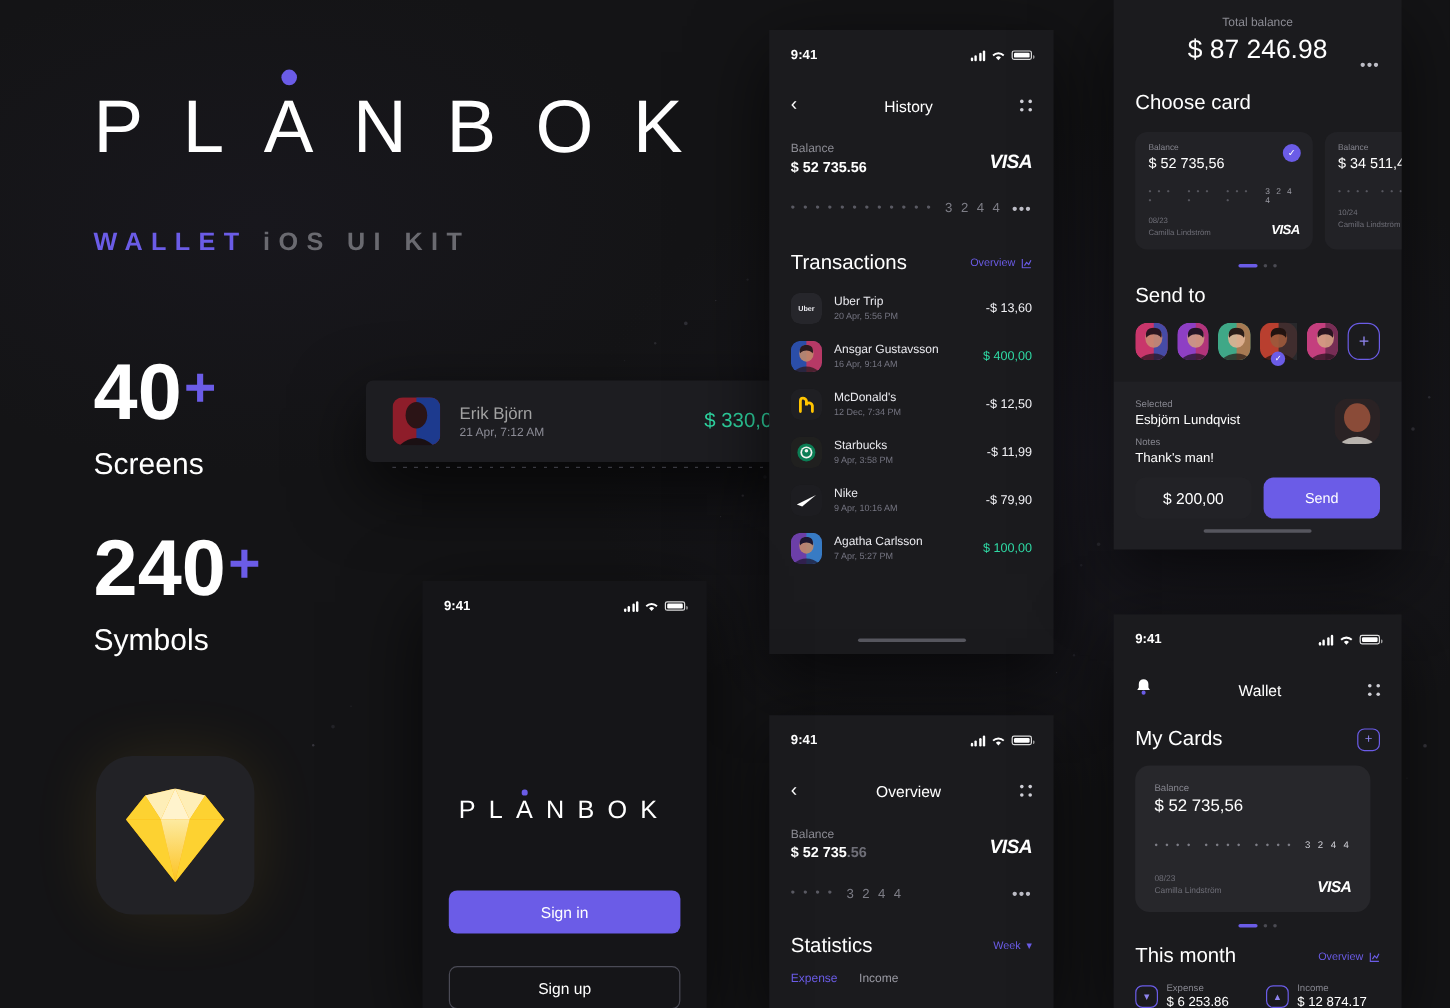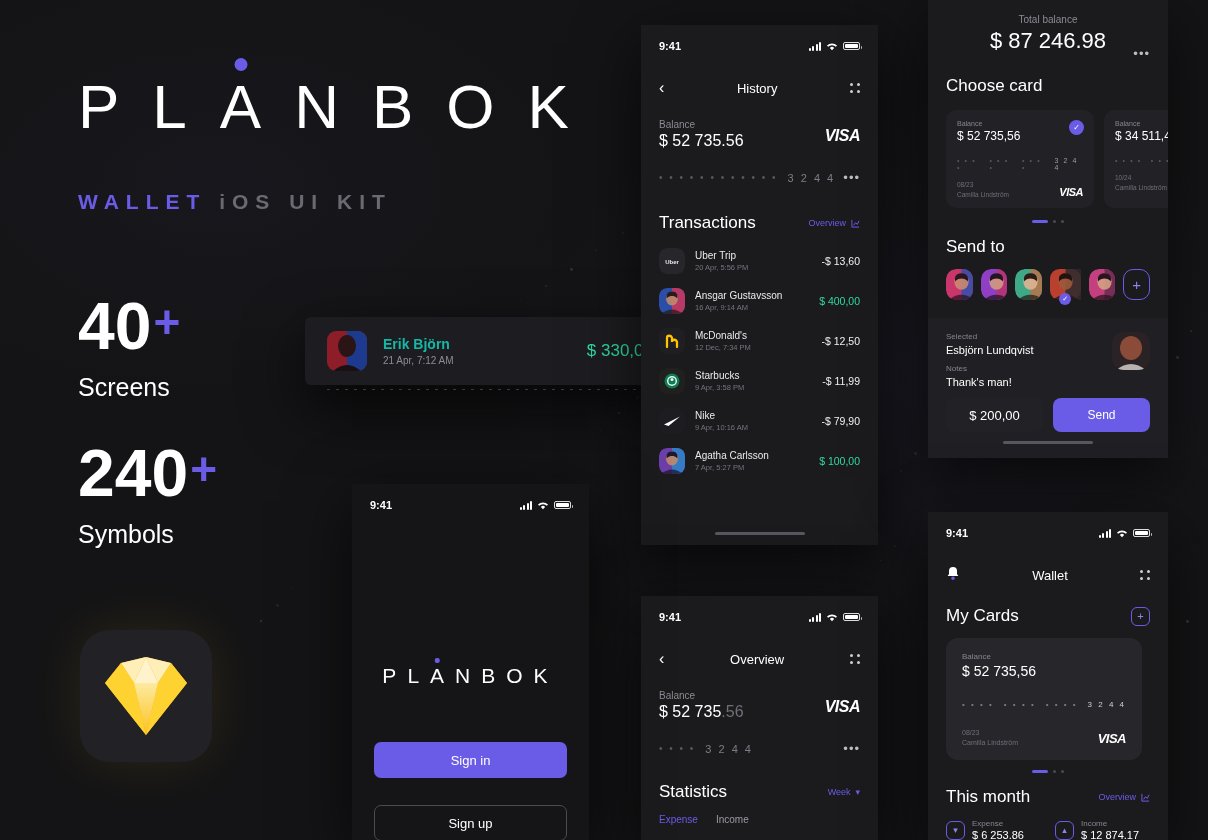--- a/index.html
+++ b/index.html
@@ -73,21 +73,21 @@
   .batt::before{content:"";position:absolute;right:-3px;top:2.5px;width:1.5px;height:3px;background:rgba(255,255,255,.7);border-radius:0 1px 1px 0;}
 
   .navbar { display:flex; align-items:center; justify-content:space-between;
             padding:0 18px; height:34px; }
   .nav-title { color:#fff; font-size:13px; font-weight:400; }
   .chev-back { color:#fff; font-size:16px; line-height:1; font-weight:300; }
   .grid-icon { display:grid; grid-template-columns:3px 3px; gap:4px; }
   .grid-icon span { width:3px;height:3px;border-radius:50%;background:#cfcfd6;display:block; }
 
   .bal-label { color:#8b8b93; font-size:10px; }
-  .bal-amount { color:#fff; font-size:16px; font-weight:400; margin-top:2px;text-align:right; }
+  .bal-amount { color:#fff; font-size:12px; font-weight:700; margin-top:2px;text-align:right; }
   .bal-amount .dim { color:#6f6f78; }
   .visa { color:#fff; font-size:16px; font-weight:700; font-style:italic;
           letter-spacing:-0.5px; font-family:"Liberation Sans", sans-serif; }
   .card-dots { display:flex; align-items:center; gap:10px; color:#5a5a63; font-size:10px; letter-spacing:2px;}
   .card-last { color:#7d7d86; font-size:11px; letter-spacing:2px; }
   .ellipsis { color:#bdbdc6; font-size:13px; letter-spacing:1px; }
 
   .section-head { display:flex; align-items:center; justify-content:space-between; }
   .section-title { color:#fff; font-size:17px; font-weight:400; }
   .overview-link { display:flex; align-items:center; gap:5px; color:#6b5ce7; font-size:9px; }
@@ -107,21 +107,21 @@
   .home-ind { width:90px;height:3px;border-radius:2px;background:#57575f;margin:0 auto; }
 
   
   #float-card {
     position:absolute; left:305px; top:317px; width:370px; height:68px;
     background:#1d1d21; border-radius:6px;
     box-shadow: 0 22px 60px rgba(0,0,0,0.75);
     display:flex; align-items:center; padding:0 22px;
   }
   #float-card .fc-ava { width:40px;height:40px;border-radius:9px;overflow:hidden;flex:0 0 40px; }
-  #float-card .fc-name { color:#14b8a6; font-size:14px;font-weight:bold; }
+  #float-card .fc-name { color:#a3a3a3; font-size:14px; }
   #float-card .fc-date { color:#8c8c96; font-size:10px; margin-top:3px; }
   #float-card .fc-amt { color:#2fd9a4; font-size:17px; }
   .dashline { position:absolute; left:22px; right:22px; bottom:-5px; height:1px;
     background: repeating-linear-gradient(to right, #3a3a42 0 3px, transparent 3px 9px); }
 
   
   .panel { position:absolute; background:#1b1b1e; overflow:hidden;
            box-shadow: 0 20px 60px rgba(0,0,0,0.6); }
 
   .mini-card { border-radius:10px; background:#222226; padding:10px 11px; position:relative; }

